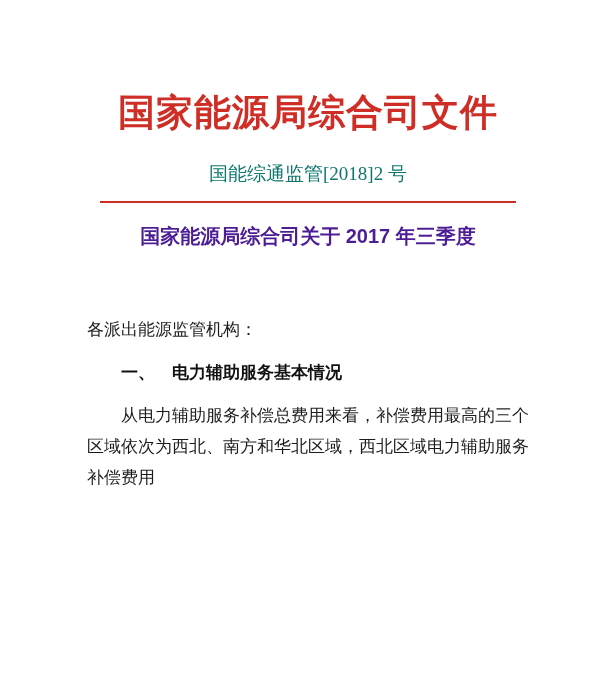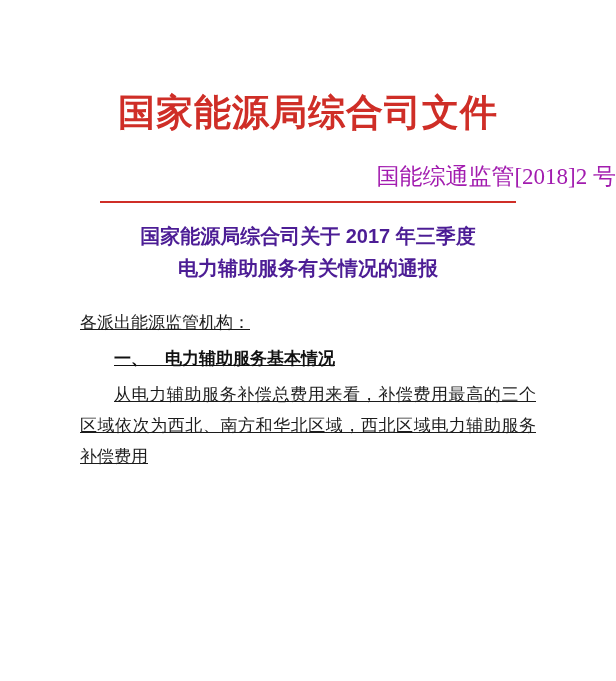--- a/index.html
+++ b/index.html
@@ -29,23 +29,23 @@
       letter-spacing: 1px;
       color: var(--accent-red);
       font-family: "Liberation Serif", "DejaVu Serif", serif;
       white-space: nowrap;
     }
     .doc-number {
       position: absolute;
       top: 161px;
       left: 0;
       width: 100%;
-      text-align: right;
-      font-size: 23px;
-      color: #a21caf;
+      text-align: center;
+      font-size: 19px;
+      color: #0f766e;
     }
     .red-line {
       position: absolute;
       top: 201px;
       left: 100px;
       width: 416px;
       height: 2px;
       background: var(--accent-red);
     }
     .doc-title {
@@ -64,23 +64,22 @@
       position: absolute;
       top: 302px;
       left: 75px;
       width: 466px;
       font-size: 17px;
       line-height: 31px;
       text-align: justify;
       color: #1c1c1c;
     }
     .body-text p {
-      margin: 5px;
+      margin: 12px;
       padding: 0;
-      text-decoration: underline;
     }
     .salutation {
       text-align: left;
     }
     .para {
       text-indent: 2em;
     }
     .section-heading {
       text-indent: 2em;
       text-align: left;
@@ -95,21 +94,20 @@
 <div class="page" style="--accent-red: #cf2e27; color: rgb(28, 28, 28);">
 
   <h1 class="agency-title">国家能源局综合司文件</h1>
 
   <div class="doc-number">国能综通监管[2018]2 号</div>
 
   <div class="red-line"></div>
 
   <div class="doc-title">
     <div>国家能源局综合司关于 2017 年三季度</div>
-    <div>电力辅助服务有关情况的通报</div>
   </div>
 
   <div class="body-text">
     <p class="salutation">各派出能源监管机构：</p>
     <p class="section-heading">一、　电力辅助服务基本情况</p>
     <p class="para">从电力辅助服务补偿总费用来看，补偿费用最高的三个区域依次为西北、南方和华北区域，西北区域电力辅助服务补偿费用</p>
   </div>
 
 </div>
 

